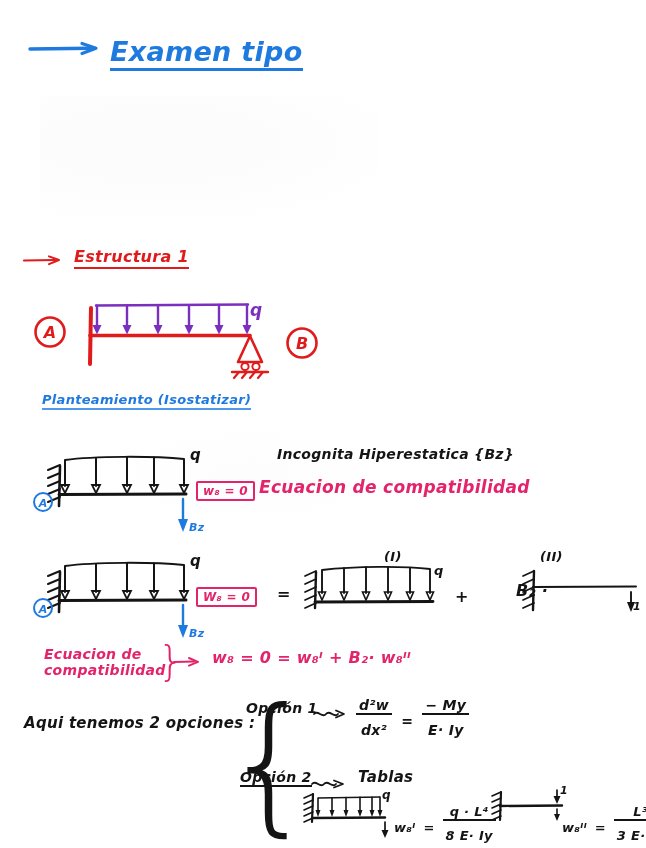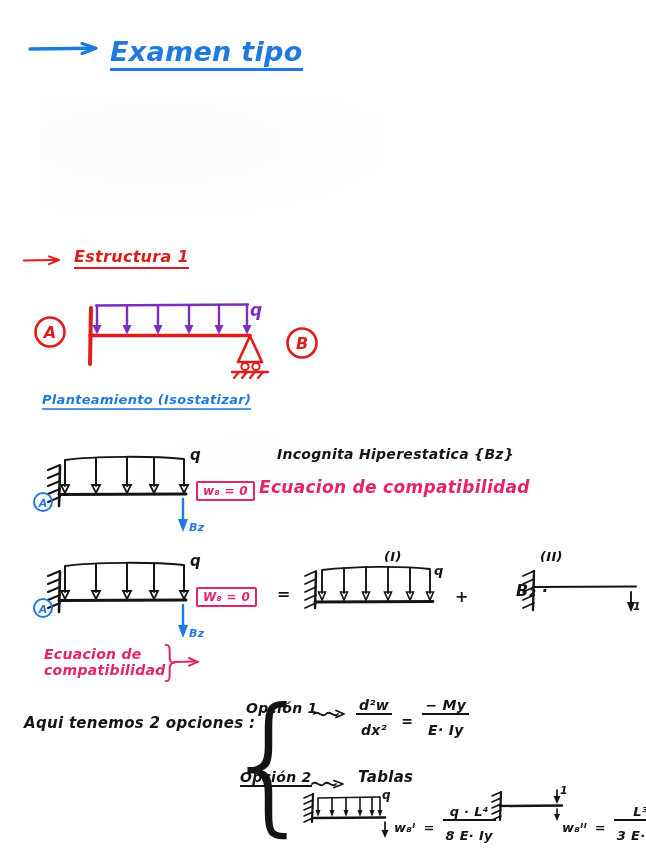--- a/index.html
+++ b/index.html
@@ -276,20 +276,21 @@
     <div>Ecuacion de</div>
     <div>compatibilidad</div>
   </div>
   <div class="abs pink brace" style="left:158px;top:638px;font-size:40px;">}</div>
   <div class="abs" style="left:172px;top:655px;">
     <svg width="34" height="14" viewBox="0 0 34 14">
       <path d="M2 7 L22 6.6" stroke="#e3246b" stroke-width="2" fill="none" stroke-linecap="round"></path>
       <path d="M17 3 L26 6.8 L17 10.6" stroke="#e3246b" stroke-width="2" fill="none" stroke-linecap="round" stroke-linejoin="round"></path>
     </svg>
   </div>
+  <div class="abs hand pink" style="left:212px;top:648px;font-size:16px;">w₈ = 0 = w₈ᴵ + B₂· w₈ᴵᴵ</div>
 
   <div class="abs hand black" style="left:24px;top:714px;font-size:15px;">Aqui tenemos 2 opciones :</div>
   <div class="abs black brace" style="left:222px;top:676px;font-size:150px;font-weight:200;">{</div>
 
   <div class="abs hand black" style="left:246px;top:700px;font-size:14px;">Opción 1</div>
   <div class="abs" style="left:312px;top:706px;">
     <svg width="38" height="14" viewBox="0 0 38 14">
       <path d="M2 8 C6 3, 10 13, 14 8 C18 3, 22 13, 26 8" stroke="#141414" stroke-width="1.8" fill="none" stroke-linecap="round"></path>
       <path d="M24 4.5 L32 8 L24 11.5" stroke="#141414" stroke-width="1.8" fill="none" stroke-linecap="round" stroke-linejoin="round"></path>
     </svg>

